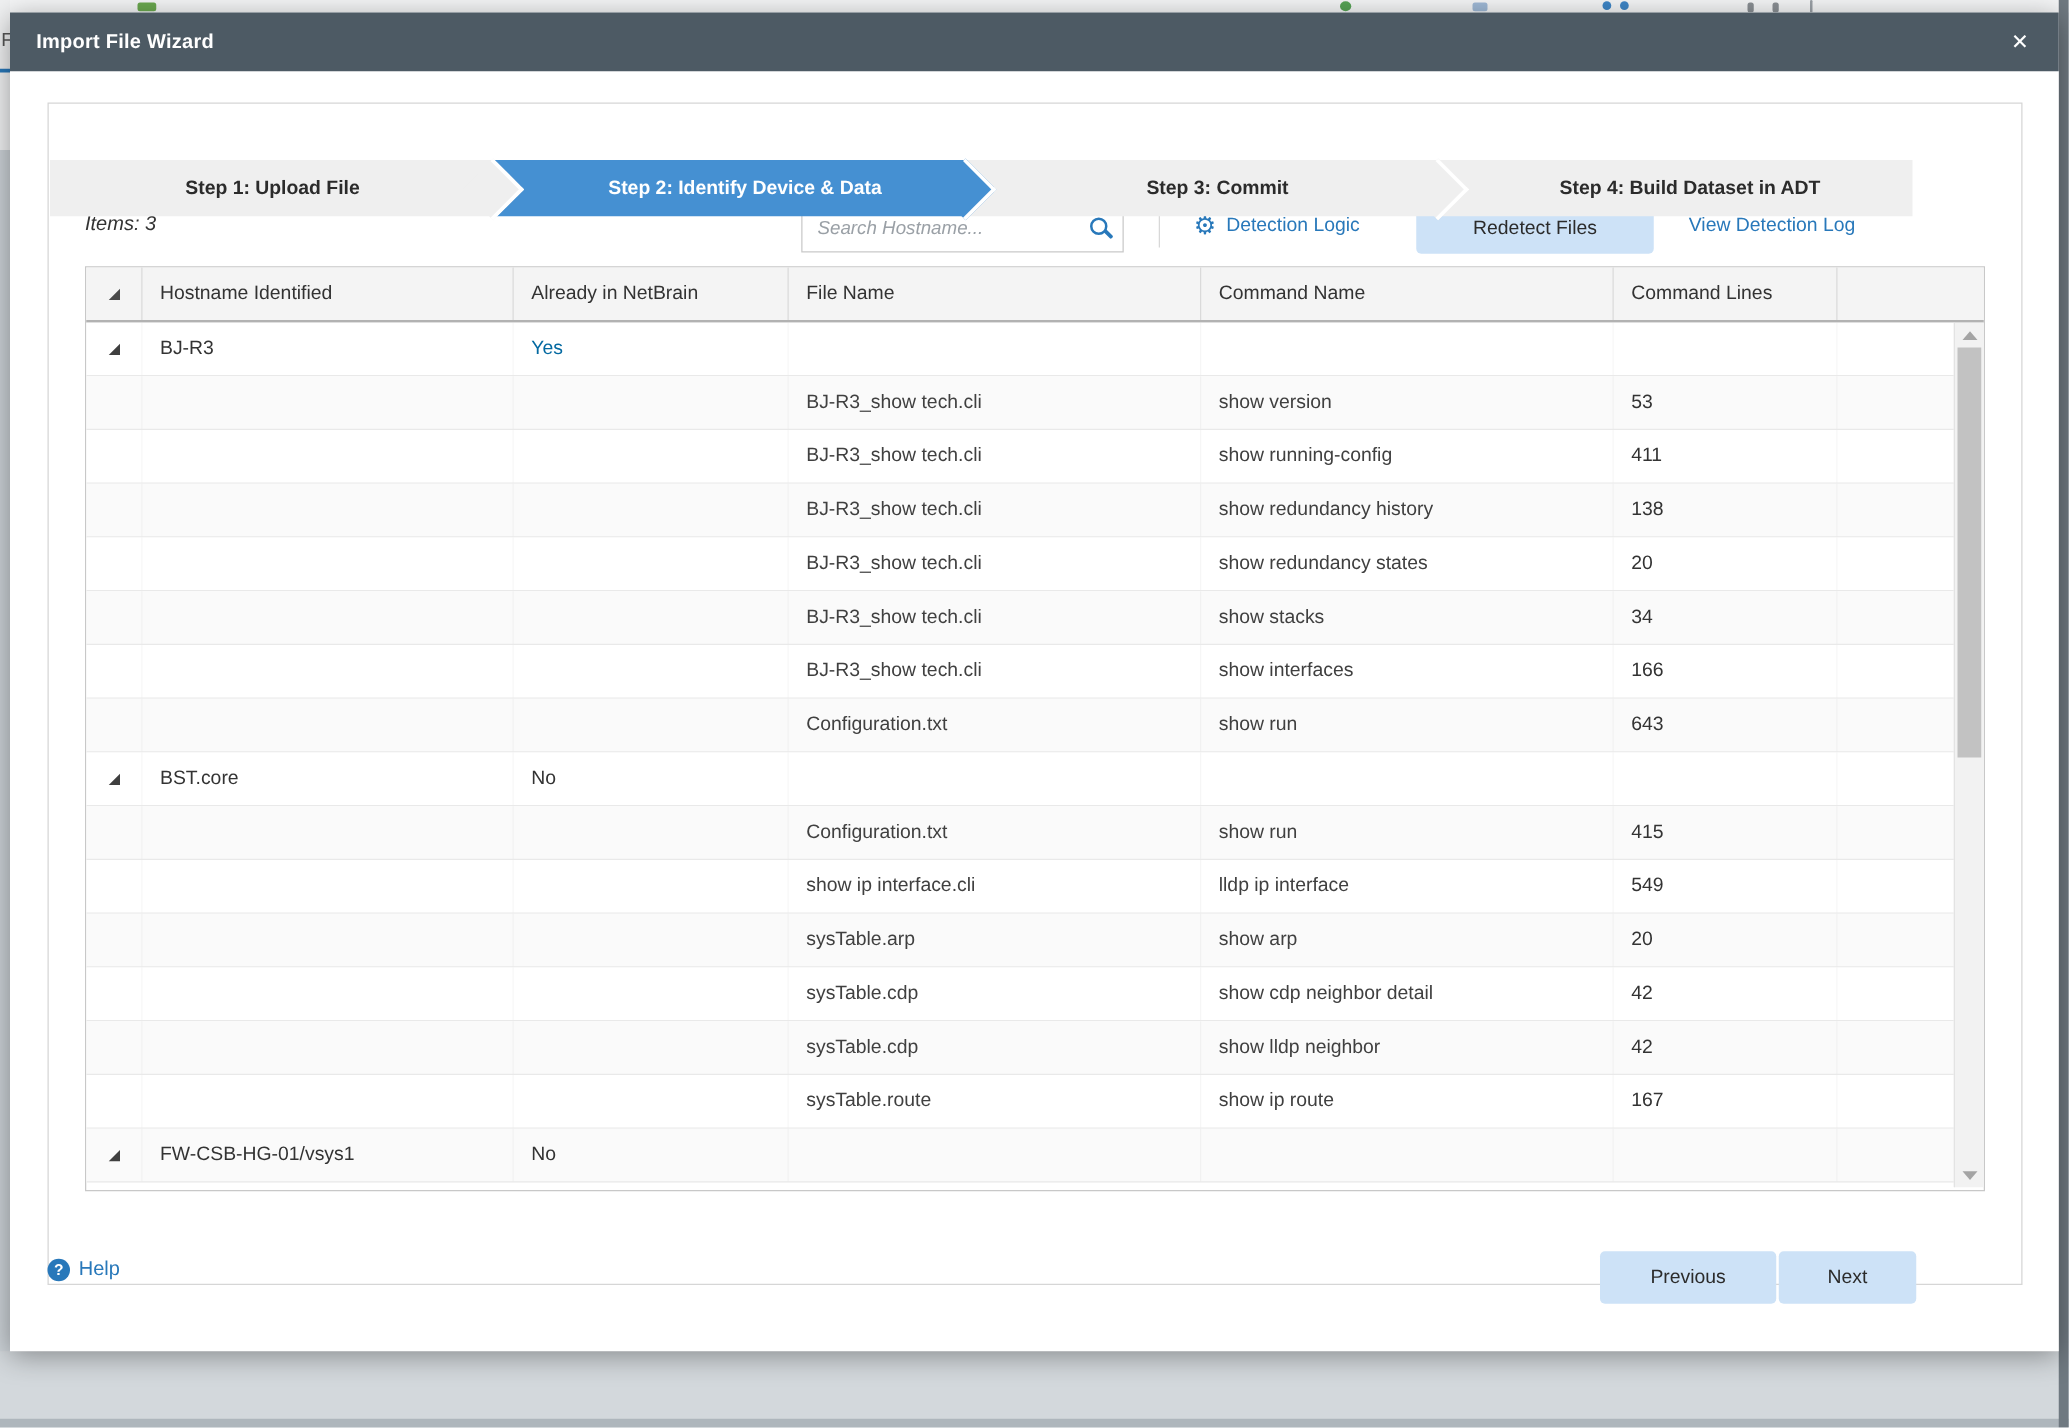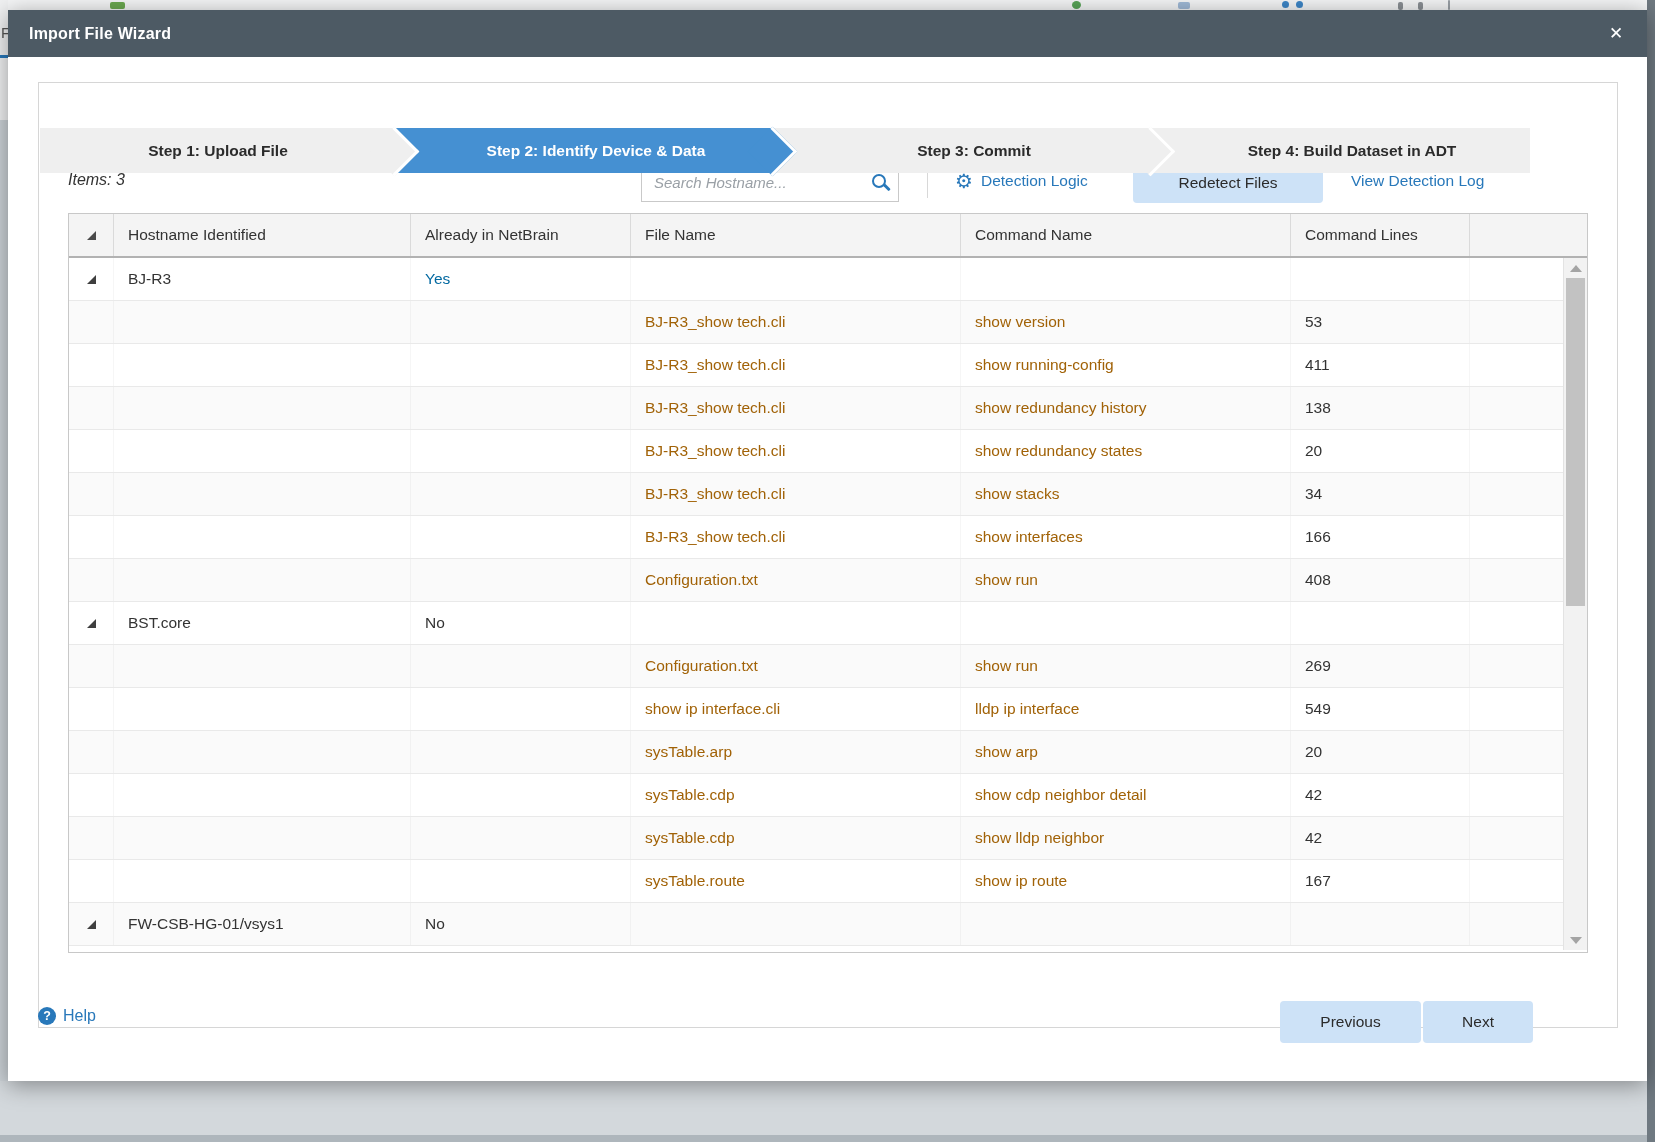--- a/index.html
+++ b/index.html
@@ -64,21 +64,21 @@
   .grid-row .cell { display:flex; align-items:center; padding-left:14px; font-size:15.5px; border-right:1px solid rgba(0,0,0,.035); overflow:hidden; white-space:nowrap; }
   .c0 { width:45px; flex:0 0 auto; justify-content:center; padding-left:0 !important; }
   .c1 { width:297px; flex:0 0 auto; }
   .c2 { width:220px; flex:0 0 auto; }
   .c3 { width:330px; flex:0 0 auto; }
   .c4 { width:330px; flex:0 0 auto; }
   .c5 { width:179px; flex:0 0 auto; }
   .cf { flex:1 1 auto; border-right:none !important; }
   .tri { width:0; height:0; border-left:9px solid transparent; border-bottom:9px solid #3f3f3f; cursor:pointer; }
   .tri.hdr { border-bottom-color:#4a4a4a; }
-  .file-link, .cmd-link { color:#a16207; cursor:pointer; }
+  .file-link, .cmd-link { color:#404040; cursor:pointer; }
   .already-yes { color:#0369a1; }
   .already-no { color:#333; }
 
   
   .vscroll { position:absolute; right:0; top:0; width:24px; height:100%; background:#f2f2f2; border-left:1px solid #e3e3e3; }
   .vs-up, .vs-down { position:absolute; left:0; width:24px; height:16px; display:flex; align-items:center; justify-content:center; cursor:pointer; }
   .vs-up { top:2px; } .vs-down { bottom:2px; }
   .arr-up { width:0; height:0; border-left:6px solid transparent; border-right:6px solid transparent; border-bottom:7px solid #a4a4a4; }
   .arr-down { width:0; height:0; border-left:6px solid transparent; border-right:6px solid transparent; border-top:7px solid #a4a4a4; }
   .vs-thumb { position:absolute; left:2px; top:20px; width:19px; height:328px; background:#c2c2c2; cursor:grab; }
@@ -269,21 +269,21 @@
               <div class="cell c0"></div>
               <div class="cell c1"></div>
               <div class="cell c2"></div>
               <div class="cell c3">
                 <span class="file-link">Configuration.txt</span>
               </div>
               <div class="cell c4">
                 <span class="cmd-link">show run</span>
               </div>
               <div class="cell c5">
-                <span>408</span>
+                <span>643</span>
               </div>
               <div class="cell cf"></div>
             </div>
             <div class="grid-row">
               <div class="cell c0">
                 <span class="tri"></span>
               </div>
               <div class="cell c1">
                 <span>BST.core</span>
               </div>
@@ -299,21 +299,21 @@
               <div class="cell c0"></div>
               <div class="cell c1"></div>
               <div class="cell c2"></div>
               <div class="cell c3">
                 <span class="file-link">Configuration.txt</span>
               </div>
               <div class="cell c4">
                 <span class="cmd-link">show run</span>
               </div>
               <div class="cell c5">
-                <span>269</span>
+                <span>415</span>
               </div>
               <div class="cell cf"></div>
             </div>
             <div class="grid-row">
               <div class="cell c0"></div>
               <div class="cell c1"></div>
               <div class="cell c2"></div>
               <div class="cell c3">
                 <span class="file-link">show ip interface.cli</span>
               </div>

